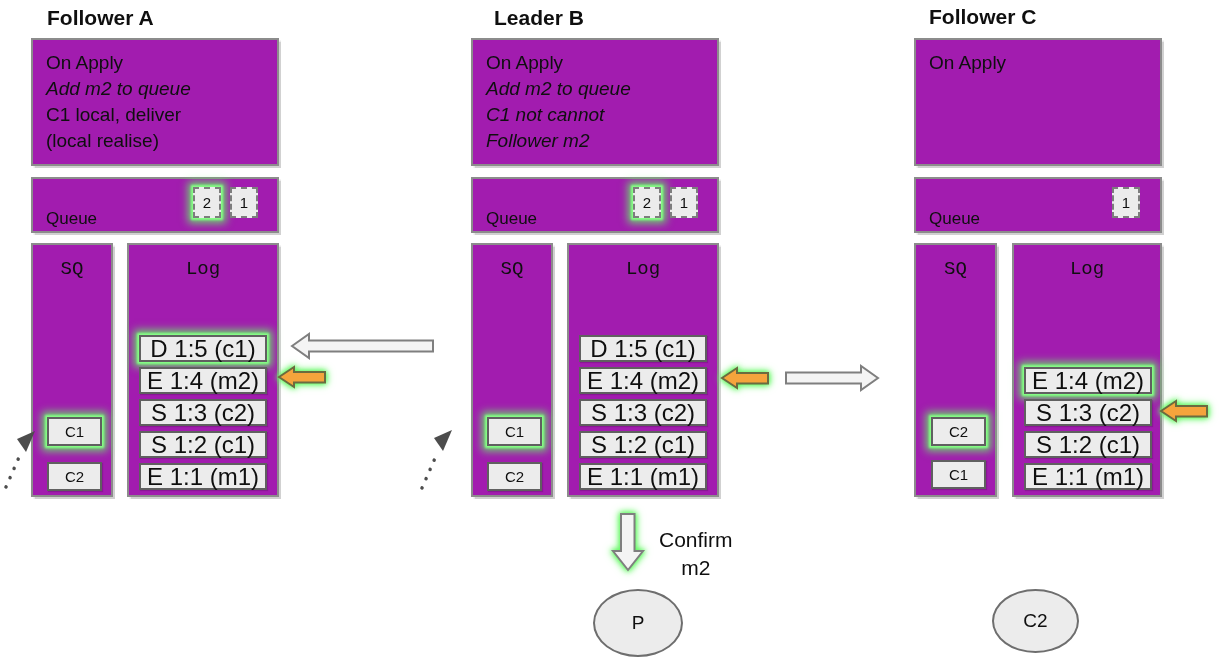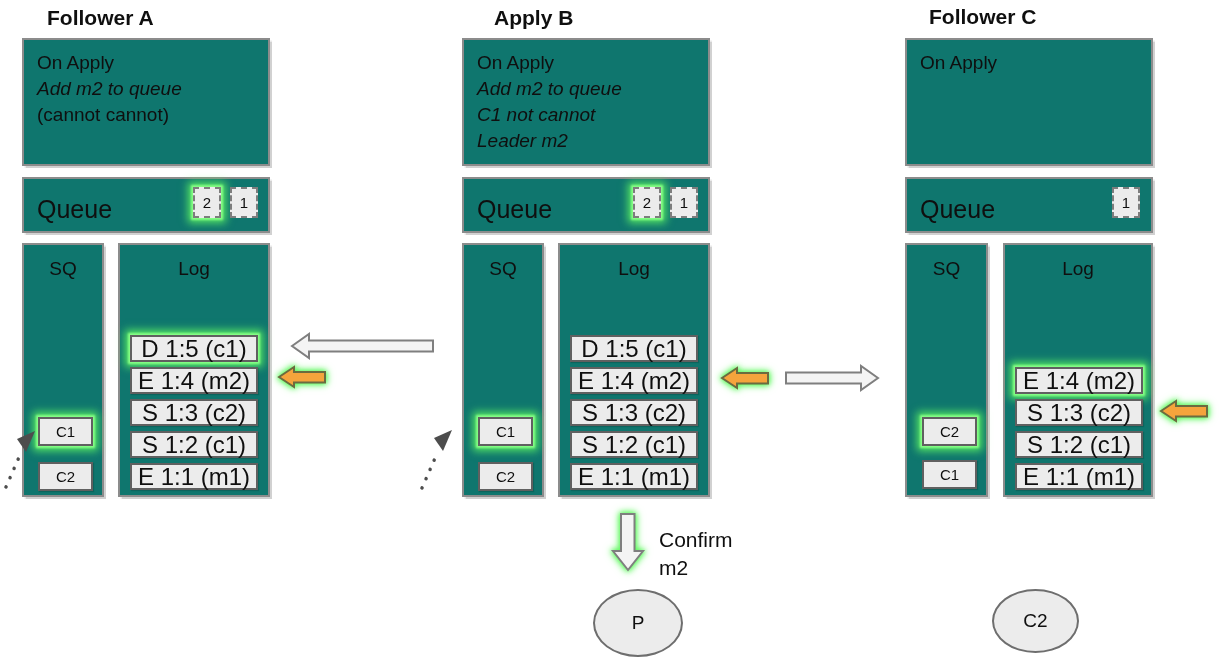--- a/index.html
+++ b/index.html
@@ -1,71 +1,72 @@
 <!DOCTYPE html>
 <html><head>
 <meta charset="utf-8">
 <style>
   html,body { margin:0; padding:0; background:#ffffff; }
   .canvas { position:relative; width:1220px; height:667px; background:#ffffff; overflow:hidden;
             font-family:"Liberation Sans", sans-serif; color:#0f0f0f;padding-left:11px; }
 
   .node-title { position:absolute; font-size:21px; font-weight:bold; white-space:nowrap; }
 
-  .box { position:absolute; background:#0f766e; border:2px solid #8c8c8c; box-sizing:border-box;
-         box-shadow:1.5px 1.5px 1px rgba(0,0,0,0.18); }
+  .box { position:absolute; background:#a21caf; border:2px solid #8c8c8c; box-sizing:border-box;
+         box-shadow:1.5px 1.5px 1px rgba(0,0,0,0.18);margin-left:9px; }
 
   .ap-line { font-size:19px; line-height:26px; padding-left:13px; white-space:nowrap; }
   .onapply { padding-top:10px; }
   .italic { font-style:italic; }
 
-  .qlabel { position:absolute; left:13px; top:16px; font-size:25px; }
+  .qlabel { position:absolute; left:13px; top:30px; font-size:17px; }
 
   .qsquare { position:absolute; width:28px; height:31px; box-sizing:border-box;
              border:2px dashed #7d7d7d; background:#ececec;
              display:flex; align-items:center; justify-content:center; font-size:15px; }
 
-  .colhead { text-align:center; margin-top:13px; font-size:19px; }
+  .colhead { text-align:center; margin-top:13px; font-size:19px;font-family:Liberation Mono, monospace; }
 
   .sqitem { position:absolute; width:55px; height:29px; box-sizing:border-box;
             border:2px solid #606060; background:#ececec;
             display:flex; align-items:center; justify-content:center; font-size:15px;
             box-shadow:1px 1px 1px rgba(0,0,0,0.15); }
 
   .logentry { position:absolute; left:10px; width:128px; height:27px; box-sizing:border-box;
               border:2px solid #606060; background:#ececec;
               display:flex; align-items:center; justify-content:center; font-size:24px;
               box-shadow:1px 1px 1px rgba(0,0,0,0.15); }
 
   .glow { box-shadow:0 0 2px 2px #86ff86, 0 0 8px 5px rgba(98,249,98,0.85); }
 
   .ellipse { position:absolute; background:#ececec; border:2px solid #6e6e6e; border-radius:50%;
              box-sizing:border-box; display:flex; align-items:center; justify-content:center;
              font-size:19px; }
 
-  .confirm-text { position:absolute; font-size:21px; line-height:28px; }
+  .confirm-text { position:absolute; font-size:21px; line-height:28px;text-align:center; }
 
   .overlay { position:absolute; left:0; top:0; pointer-events:none; }
   .grayarrow { fill:#f4f4f4; stroke:#7f7f7f; stroke-width:2; }
   .orangearrow { fill:#f5a43c; stroke:#6b6b3f; stroke-width:2; }
   .sglow { filter:drop-shadow(0 0 2.5px #62f962) drop-shadow(0 0 3.5px #62f962); }
   .dotline { stroke:#4d4d4d; stroke-width:3.5; stroke-dasharray:0.1 10; stroke-linecap:round; fill:none; }
   .dothead { fill:#4d4d4d; }
 </style>
 </head>
 <body>
 
 <div class="canvas">
 
   <div class="node-title" style="left:47px;top:6px">Follower A</div>
 
   <div class="box onapply" style="left:22px;top:38px;width:248px;height:128px">
     <div class="ap-line">On Apply</div>
     <div class="ap-line italic">Add m2 to queue</div>
-    <div class="ap-line">(cannot cannot)</div>
+    <div class="ap-line">C1 local, deliver</div>
+    <div class="ap-line">(local realise)</div>
   </div>
 
   <div class="box" style="left:22px;top:177px;width:248px;height:56px">
     <span class="qlabel">Queue</span>
   </div>
   <div class="qsquare glow" style="left:193px;top:187px">
     <span>2</span>
   </div>
   <div class="qsquare" style="left:230px;top:187px">
     <span>1</span>
@@ -83,27 +84,27 @@
 
   <div class="box" style="left:118px;top:243px;width:152px;height:254px">
     <div class="colhead">Log</div>
     <div class="logentry glow" style="top:90px">D 1:5 (c1)</div>
     <div class="logentry" style="top:122px">E 1:4 (m2)</div>
     <div class="logentry" style="top:154px">S 1:3 (c2)</div>
     <div class="logentry" style="top:186px">S 1:2 (c1)</div>
     <div class="logentry" style="top:218px">E 1:1 (m1)</div>
   </div>
 
-  <div class="node-title" style="left:494px;top:6px">Apply B</div>
+  <div class="node-title" style="left:494px;top:6px">Leader B</div>
 
   <div class="box onapply" style="left:462px;top:38px;width:248px;height:128px">
     <div class="ap-line">On Apply</div>
     <div class="ap-line italic">Add m2 to queue</div>
     <div class="ap-line italic">C1 not cannot</div>
-    <div class="ap-line italic">Leader m2</div>
+    <div class="ap-line italic">Follower m2</div>
   </div>
 
   <div class="box" style="left:462px;top:177px;width:248px;height:56px">
     <span class="qlabel">Queue</span>
   </div>
   <div class="qsquare glow" style="left:633px;top:187px">
     <span>2</span>
   </div>
   <div class="qsquare" style="left:670px;top:187px">
     <span>1</span>

